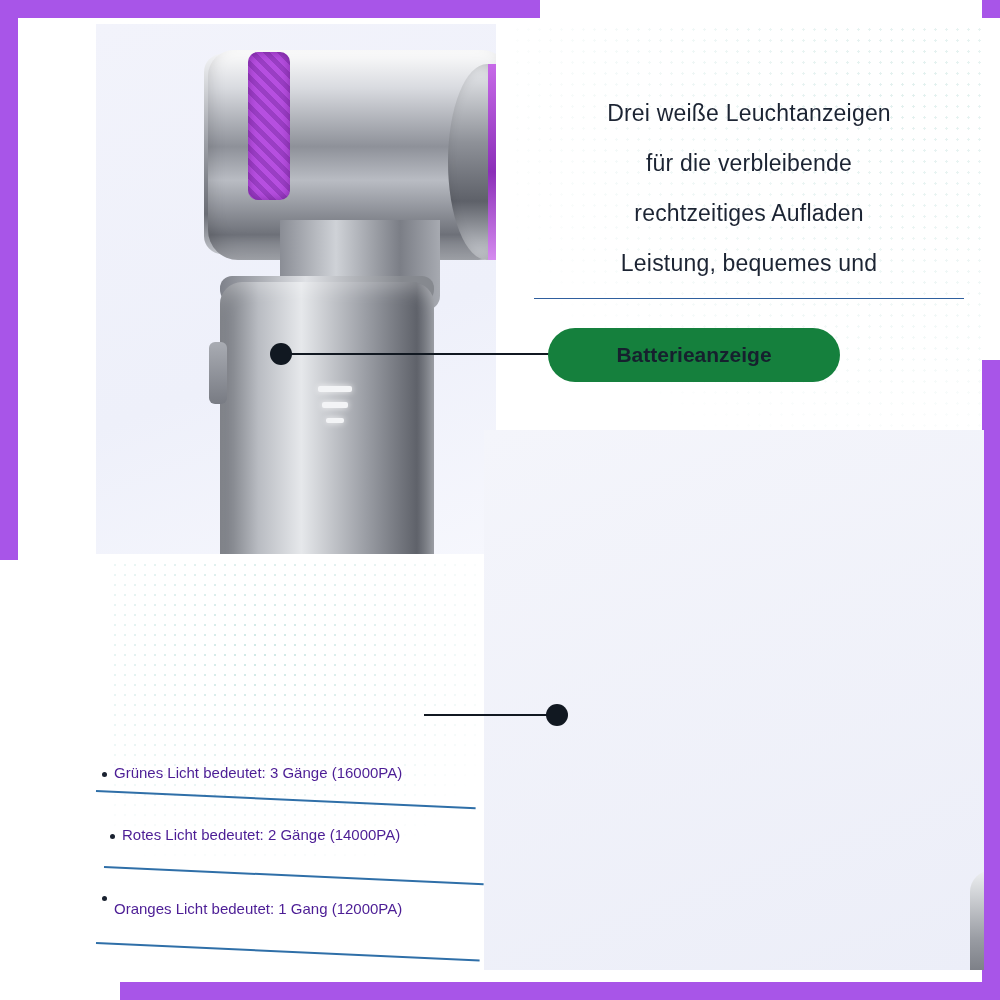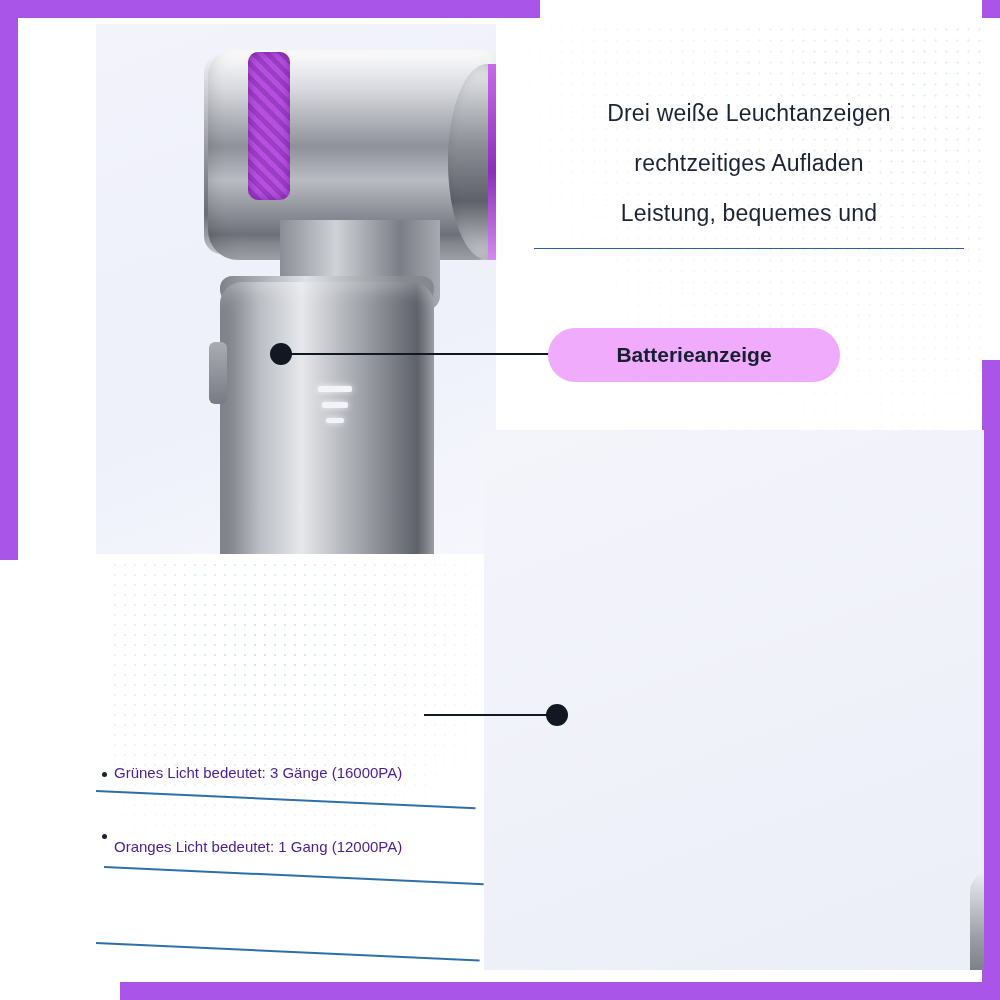--- a/index.html
+++ b/index.html
@@ -117,21 +117,21 @@
   }
   .headline .rule {
     margin-top: 10px;
     border-bottom: 1.5px solid #2f5f9e;
     width: 100%;
   }
 
   
   .pill {
     position: absolute;
-    background: #f0abfc;
+    background: #15803d;
     border-radius: 30px;
     color: #16202e;
     font-size: 21px;
     font-weight: bold;
     display: flex;
     align-items: center;
     justify-content: center;
   }
   .pill-battery {
     left: 548px; top: 328px;
@@ -324,37 +324,42 @@
 
     <div class="bars br-bars">
       
       
       
     </div>
   </div>
 
   <div class="headline">
     <div>Drei weiße Leuchtanzeigen</div>
+    <div>für die verbleibende</div>
     <div>rechtzeitiges Aufladen</div>
     <div>Leistung, bequemes und</div>
     <div class="rule"></div>
   </div>
 
   <div class="line line-battery"></div>
   <div class="dot dot-battery"></div>
   <div class="pill pill-battery">Batterieanzeige</div>
 
   <div class="line line-power"></div>
   <div class="dot dot-power"></div>
 
   <div class="bullets">
     <div class="bullet-row b0">
       <span class="bullet-dot"></span>
       <span class="bullet-text">Grünes Licht bedeutet: 3 Gänge (16000PA)</span>
     </div>
+    <div class="bullet-row b1">
+      <span class="bullet-dot"></span>
+      <span class="bullet-text">Rotes Licht bedeutet: 2 Gänge (14000PA)</span>
+    </div>
     <div class="bullet-row b2">
       <span class="bullet-dot"></span>
       <span class="bullet-text">Oranges Licht bedeutet: 1 Gang (12000PA)</span>
     </div>
   </div>
   <div class="underline ul0"></div>
   <div class="underline ul1"></div>
   <div class="underline ul2"></div>
 
 </div>

